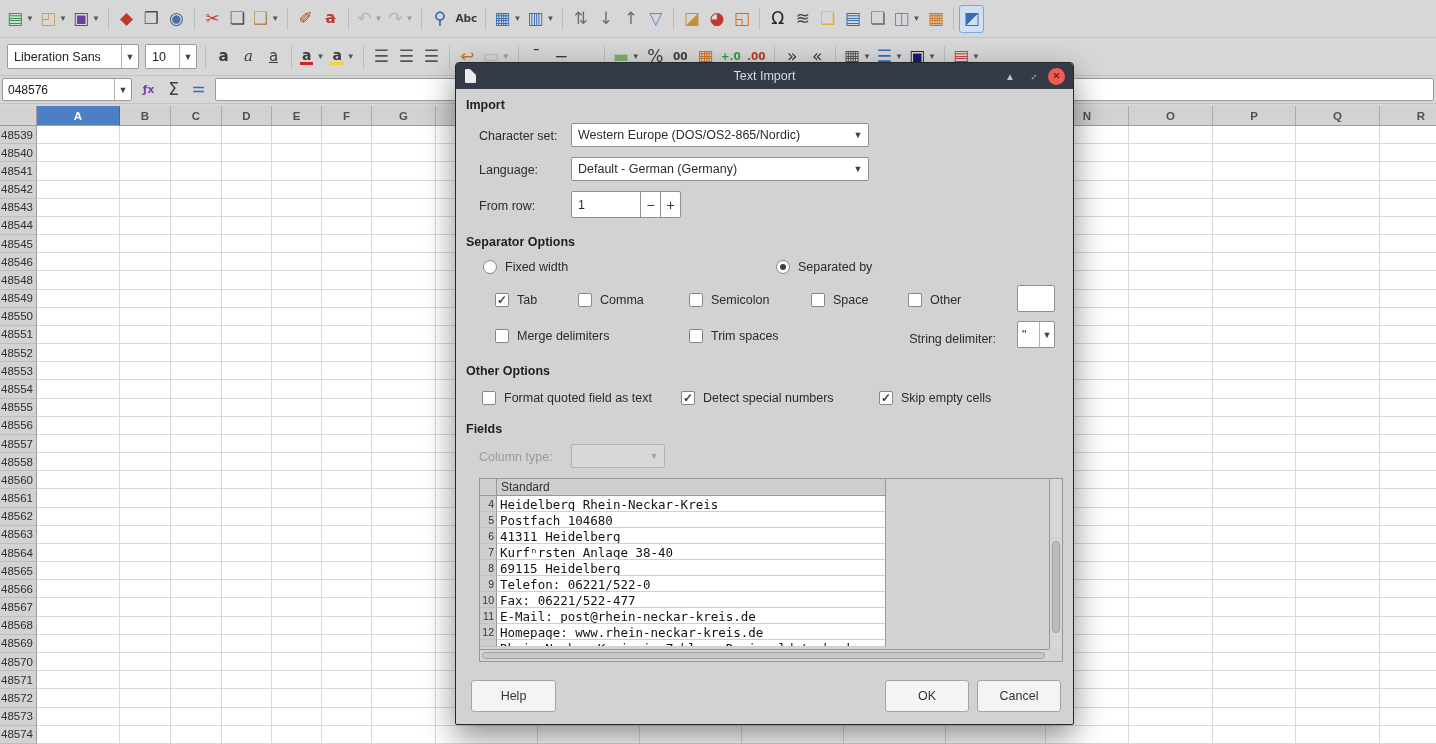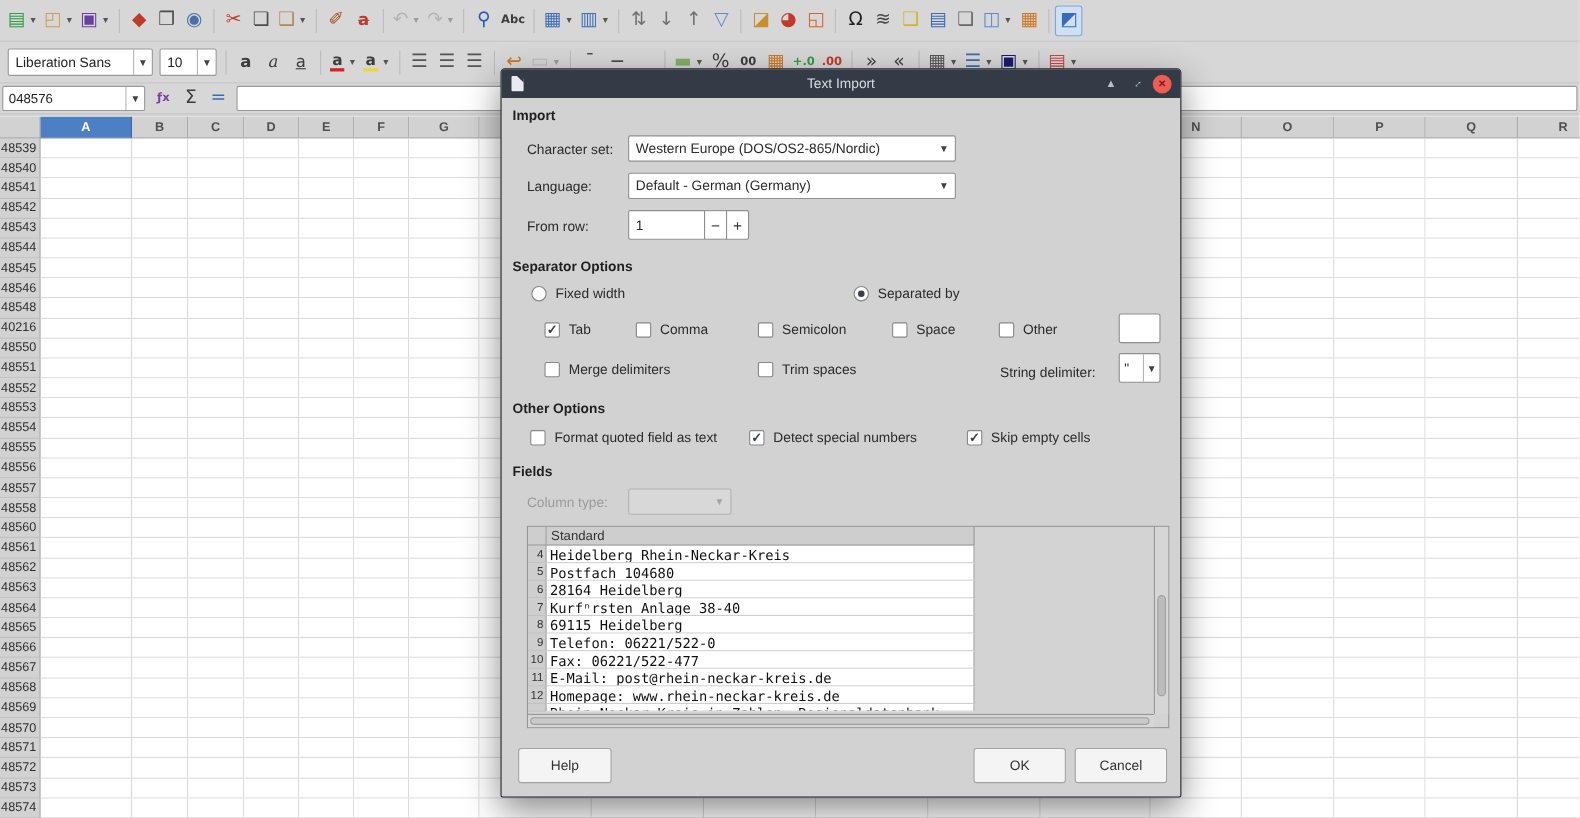--- a/index.html
+++ b/index.html
@@ -544,21 +544,21 @@
         <div class="cell" style="width: 102px;"></div>
         <div class="cell" style="width: 102px;"></div>
         <div class="cell" style="width: 100px;"></div>
         <div class="cell" style="width: 83px;"></div>
         <div class="cell" style="width: 84px;"></div>
         <div class="cell" style="width: 83px;"></div>
         <div class="cell" style="width: 84px;"></div>
         <div class="cell" style="width: 83px;"></div>
       </div>
       <div class="srow">
-        <div class="rhead">40216</div>
+        <div class="rhead">48549</div>
         <div class="cell" style="width: 83px;"></div>
         <div class="cell" style="width: 51px;"></div>
         <div class="cell" style="width: 51px;"></div>
         <div class="cell" style="width: 50px;"></div>
         <div class="cell" style="width: 50px;"></div>
         <div class="cell" style="width: 50px;"></div>
         <div class="cell" style="width: 64px;"></div>
         <div class="cell" style="width: 102px;"></div>
         <div class="cell" style="width: 102px;"></div>
         <div class="cell" style="width: 102px;"></div>
@@ -1188,21 +1188,21 @@
           <div class="prow">
             <span class="pnum">4</span>
             <span class="ptxt">Heidelberg Rhein-Neckar-Kreis</span>
           </div>
           <div class="prow">
             <span class="pnum">5</span>
             <span class="ptxt">Postfach 104680</span>
           </div>
           <div class="prow">
             <span class="pnum">6</span>
-            <span class="ptxt">28164 Heidelberg</span>
+            <span class="ptxt">41311 Heidelberg</span>
           </div>
           <div class="prow">
             <span class="pnum">7</span>
             <span class="ptxt">Kurfⁿrsten Anlage 38-40</span>
           </div>
           <div class="prow">
             <span class="pnum">8</span>
             <span class="ptxt">69115 Heidelberg</span>
           </div>
           <div class="prow">

